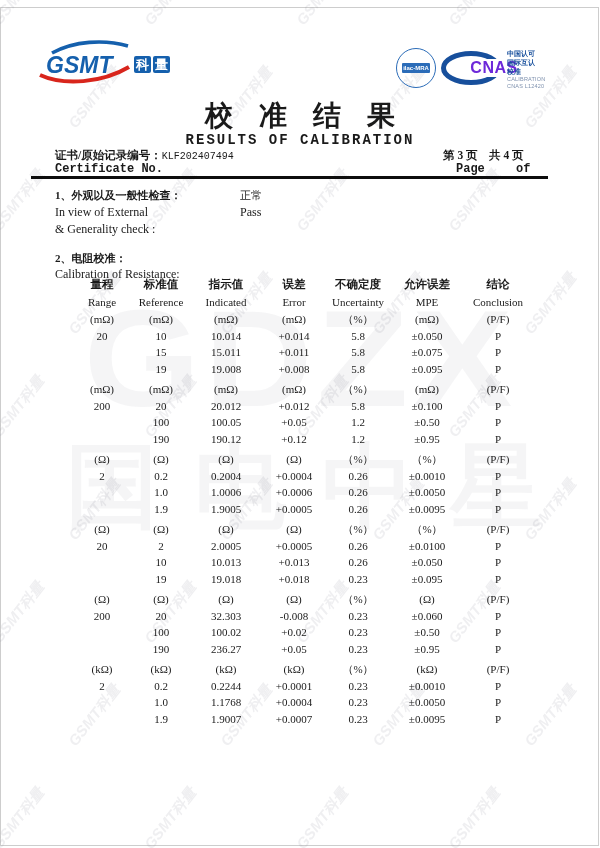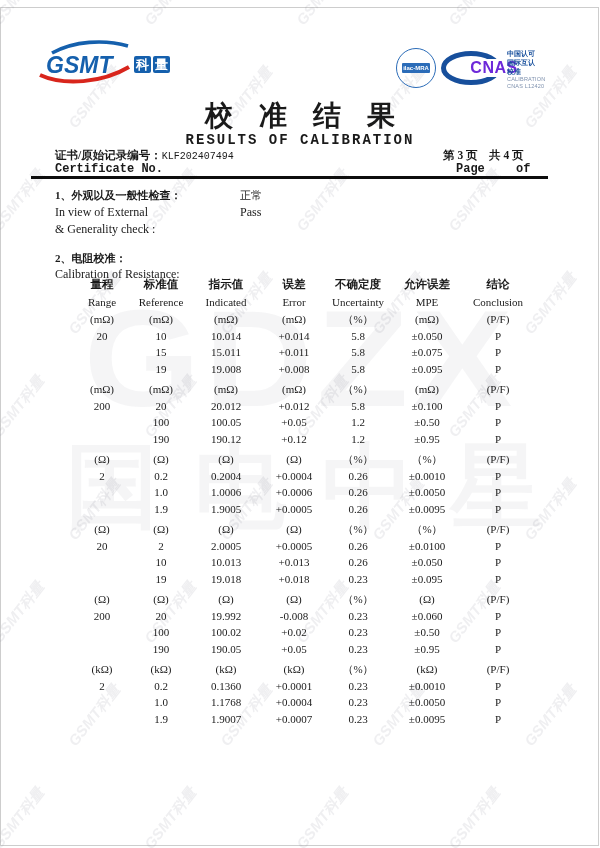--- a/index.html
+++ b/index.html
@@ -327,51 +327,51 @@
       <div class="t-grid t-block">
         <div>(Ω)</div>
         <div>(Ω)</div>
         <div>(Ω)</div>
         <div>(Ω)</div>
         <div>（%）</div>
         <div>(Ω)</div>
         <div>(P/F)</div>
         <div>200</div>
         <div>20</div>
-        <div>19.992</div>
+        <div>32.303</div>
         <div>-0.008</div>
         <div>0.23</div>
         <div>±0.060</div>
         <div>P</div>
         <div></div>
         <div>100</div>
         <div>100.02</div>
         <div>+0.02</div>
         <div>0.23</div>
         <div>±0.50</div>
         <div>P</div>
         <div></div>
         <div>190</div>
-        <div>190.05</div>
+        <div>236.27</div>
         <div>+0.05</div>
         <div>0.23</div>
         <div>±0.95</div>
         <div>P</div>
       </div>
       <div class="t-grid t-block">
         <div>(kΩ)</div>
         <div>(kΩ)</div>
         <div>(kΩ)</div>
         <div>(kΩ)</div>
         <div>（%）</div>
         <div>(kΩ)</div>
         <div>(P/F)</div>
         <div>2</div>
         <div>0.2</div>
-        <div>0.1360</div>
+        <div>0.2244</div>
         <div>+0.0001</div>
         <div>0.23</div>
         <div>±0.0010</div>
         <div>P</div>
         <div></div>
         <div>1.0</div>
         <div>1.1768</div>
         <div>+0.0004</div>
         <div>0.23</div>
         <div>±0.0050</div>

